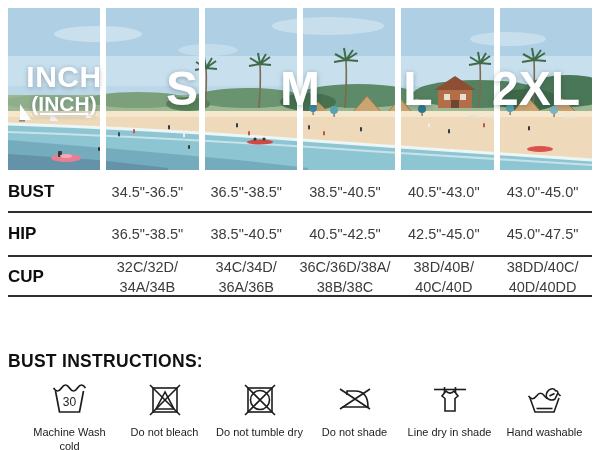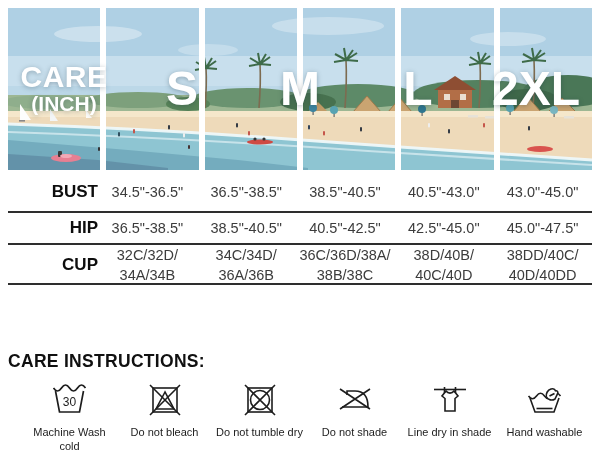--- a/index.html
+++ b/index.html
@@ -8,29 +8,29 @@
 
   
   .header{position:absolute;left:8px;top:8px;width:584px;height:162px;}
   .beach-svg{position:absolute;left:0;top:0;width:100%;height:100%;display:block;}
   .gap{position:absolute;top:0;height:100%;width:6px;background:#fff;z-index:2;}
   .g1{left:92px}.g2{left:191px}.g3{left:289px}.g4{left:387px}.g5{left:486px}
   .panels{position:absolute;inset:0;display:flex;gap:6px;z-index:3;}
   .panel{flex:1;display:flex;flex-direction:column;align-items:center;justify-content:center;
          color:#fff;text-shadow:0 1px 5px rgba(30,55,70,.35);}
   .size-word{font-size:30px;font-weight:800;letter-spacing:.5px;line-height:1.0;}
-  .size-unit{font-size:21px;font-weight:700;line-height:1.15;}
+  .size-unit{font-size:21px;font-weight:700;line-height:1.15;text-decoration:underline;}
   .size-big{font-size:48px;font-weight:800;letter-spacing:0;line-height:1;}
 
   
   .table{position:absolute;left:8px;top:173px;width:584px;}
   .row{display:grid;grid-template-columns:90px repeat(5,1fr);align-items:center;
        border-bottom:2px solid #2e2e2e;box-sizing:border-box;}
-  .r-bust{height:40px}.r-waist{height:45px}.r-hip{height:32px}.r-cup{height:40px}
-  .rowlabel{font-weight:800;font-size:17px;color:#0d0d0d;text-align:right;}
+  .r-bust{height:40px}.r-waist{height:45px}.r-hip{height:44px}.r-cup{height:40px}
+  .rowlabel{font-weight:800;font-size:17px;color:#0d0d0d;text-align:left;}
   .cell{font-size:14.5px;color:#3c3c3c;text-align:center;white-space:pre-line;line-height:1.4;}
 
   
   .care{position:absolute;left:8px;top:351px;width:584px;}
   .care-heading{font-weight:800;font-size:17.5px;color:#101010;letter-spacing:.3px;}
   .care-items{display:flex;margin-top:11px;padding-left:14px;}
   .care-item{flex:1;display:flex;flex-direction:column;align-items:center;}
   .care-icon{height:37px;display:flex;justify-content:center;}
   .care-icon svg{display:block;}
   .care-label{margin-top:6px;font-size:11px;color:#1c1c1c;text-align:center;
@@ -143,21 +143,21 @@
         <rect x="180" y="137" width="2" height="4" rx="1" fill="#443333"></rect>
       </g>
     </svg>
     <div class="gap g1"></div>
     <div class="gap g2"></div>
     <div class="gap g3"></div>
     <div class="gap g4"></div>
     <div class="gap g5"></div>
     <div class="panels">
       <div class="panel">
-        <div class="size-word">CARE</div>
+        <div class="size-word">INCH</div>
         <div class="size-unit">(INCH)</div>
       </div>
       <div class="panel">
         <span class="size-big">S</span>
       </div>
       <div class="panel">
         <span class="size-big">M</span>
       </div>
       <div class="panel">
         <span class="size-big">L</span>
@@ -194,21 +194,21 @@
       <div class="cell">36C/36D/38A/
 38B/38C</div>
       <div class="cell">38D/40B/
 40C/40D</div>
       <div class="cell">38DD/40C/
 40D/40DD</div>
     </div>
   </div>
 
   <div class="care">
-    <div class="care-heading">CARE INSTRUCTIONS:</div>
+    <div class="care-heading">BUST INSTRUCTIONS:</div>
     <div class="care-items">
 
       <div class="care-item">
         <span class="care-icon">
           <svg width="37" height="32" viewBox="0 0 37 32" fill="none" stroke="#1d1d1d" stroke-width="1.7">
             <path d="M2.5 5 q4 6 8 0 q4 -6 8 0 q4 6 8 0 q4 -6 8 0"></path>
             <path d="M4.5 8 L8.5 29 L28.5 29 L32.5 8"></path>
             <text x="18.5" y="23" font-size="12" text-anchor="middle" fill="#1d1d1d" stroke="none" font-family="Liberation Sans, sans-serif">30</text>
           </svg>
         </span>

